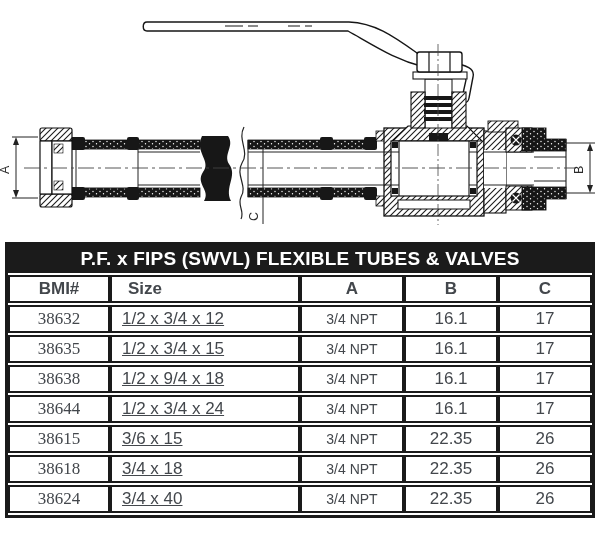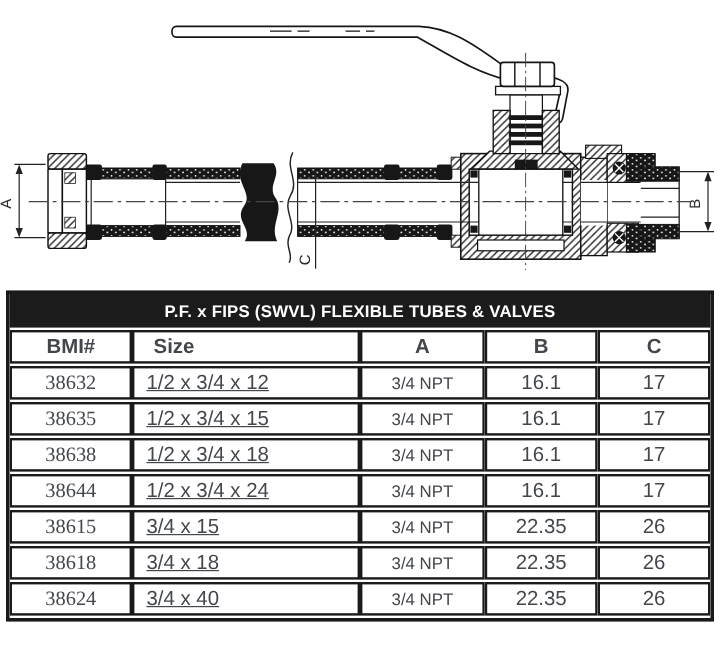--- a/index.html
+++ b/index.html
@@ -4,21 +4,21 @@
 <style>
   html,body{margin:0;padding:0;background:#fff;}
   #page{position:relative;width:600px;height:554px;background:#fff;overflow:hidden;
         font-family:"Liberation Sans","DejaVu Sans",sans-serif;}
   
   #diagram{position:absolute;left:0;top:0;width:600px;height:240px;}
   .dim-label{font:12.5px "Liberation Sans",sans-serif;fill:#2a2a2a;}
   
   .table-wrap{position:absolute;left:5px;top:242px;width:584px;
               border:3px solid #1a1a1a;background:#fff;}
-  .title-bar{background:#1b1b1b;color:#fff;font-weight:bold;font-size:14px;
+  .title-bar{background:#1b1b1b;color:#fff;font-weight:bold;font-size:19px;
              height:28px;line-height:28px;text-align:center;letter-spacing:.2px;}
   table{width:100%;border-collapse:separate;border-spacing:0 2px;table-layout:fixed;}
   th,td{border:2px solid #1a1a1a;height:24px;padding:0;color:#43474c;
         font-size:17px;vertical-align:middle;background:#fff;overflow:hidden;
         white-space:nowrap;}
   th{font-weight:bold;text-align:center;}
   th.h-size{text-align:left;padding-left:16px;}
   td.c-bmi{text-align:center;font-family:Liberation Serif, serif;}
   td.c-size{text-align:left;padding-left:10px;text-decoration:underline;}
   td.c-a{text-align:center;font-size:14px;}
@@ -200,35 +200,35 @@
         </tr>
         <tr>
           <td class="c-bmi">38635</td>
           <td class="c-size">1/2 x 3/4 x 15</td>
           <td class="c-a">3/4 NPT</td>
           <td class="c-b">16.1</td>
           <td class="c-c">17</td>
         </tr>
         <tr>
           <td class="c-bmi">38638</td>
-          <td class="c-size">1/2 x 3/4 x 18</td>
+          <td class="c-size">1/2 x 9/4 x 18</td>
           <td class="c-a">3/4 NPT</td>
           <td class="c-b">16.1</td>
           <td class="c-c">17</td>
         </tr>
         <tr>
           <td class="c-bmi">38644</td>
           <td class="c-size">1/2 x 3/4 x 24</td>
           <td class="c-a">3/4 NPT</td>
           <td class="c-b">16.1</td>
           <td class="c-c">17</td>
         </tr>
         <tr>
           <td class="c-bmi">38615</td>
-          <td class="c-size">3/4 x 15</td>
+          <td class="c-size">3/6 x 15</td>
           <td class="c-a">3/4 NPT</td>
           <td class="c-b">22.35</td>
           <td class="c-c">26</td>
         </tr>
         <tr>
           <td class="c-bmi">38618</td>
           <td class="c-size">3/4 x 18</td>
           <td class="c-a">3/4 NPT</td>
           <td class="c-b">22.35</td>
           <td class="c-c">26</td>

